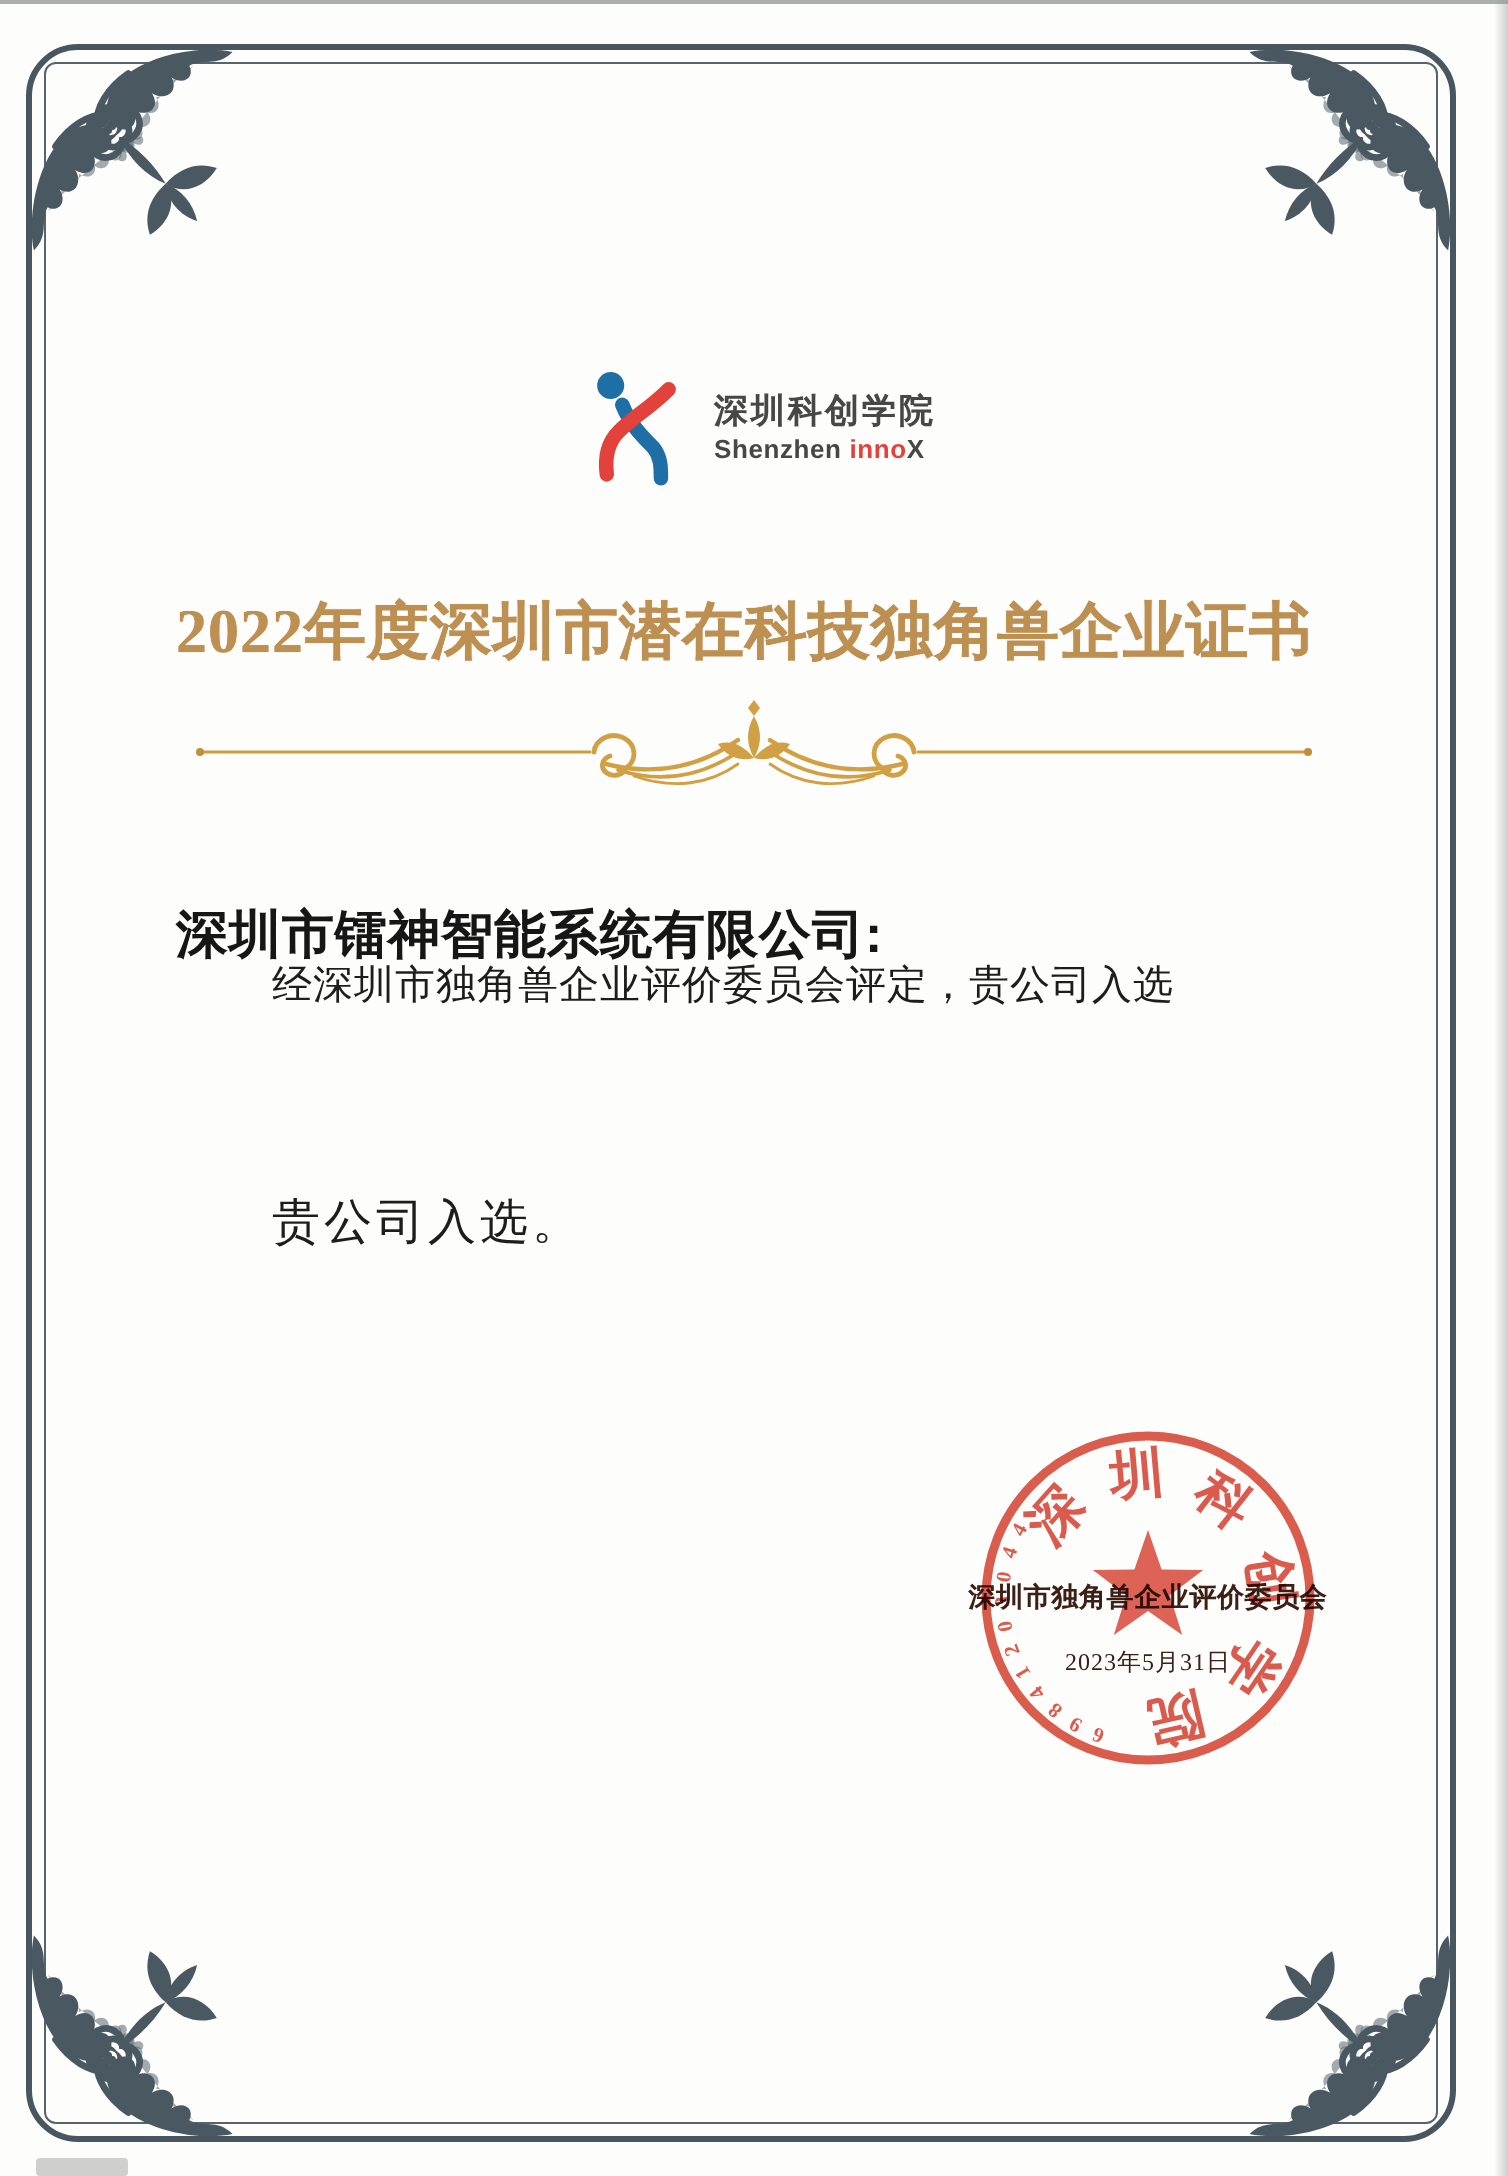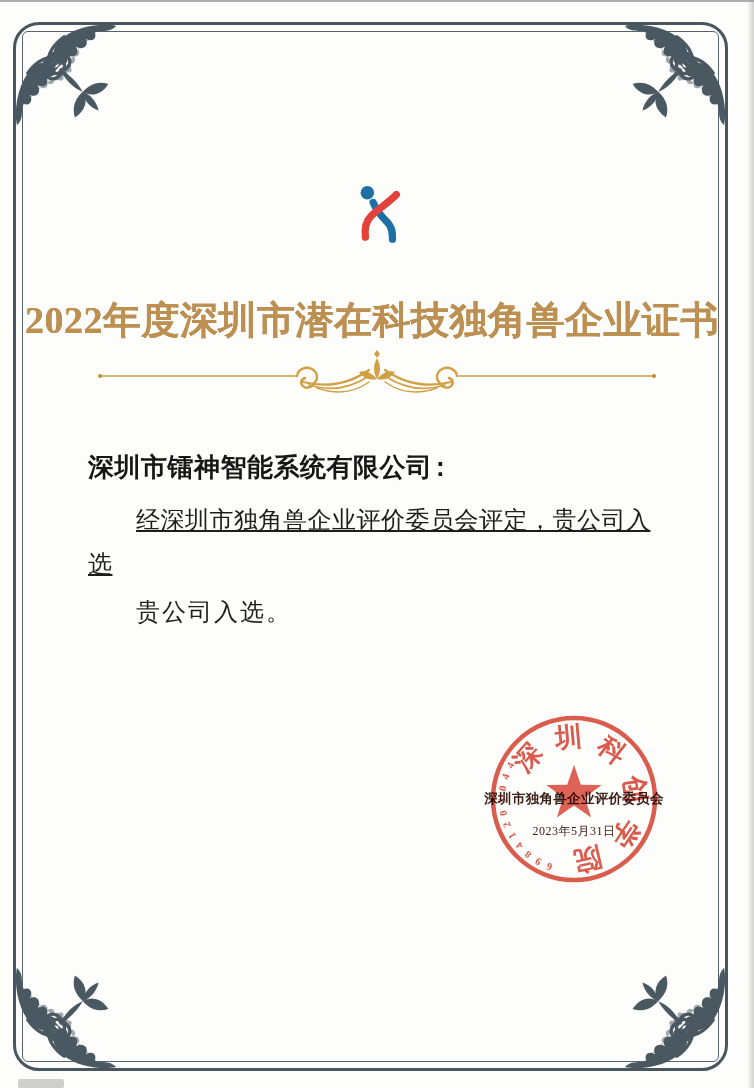--- a/index.html
+++ b/index.html
@@ -29,30 +29,30 @@
     align-items:center;gap:13px;}
   .logo-mark{width:58px;height:62px;}
   .logo-text{display:flex;flex-direction:column;line-height:1.25;}
   .logo-cn{font-family:"Liberation Sans","DejaVu Sans",sans-serif;font-weight:700;
     font-size:17px;letter-spacing:1.5px;color:#474747;}
   .logo-en{font-family:"Liberation Sans","DejaVu Sans",sans-serif;font-weight:700;
     font-size:13px;color:#474747;letter-spacing:.3px;}
   .logo-en .red{color:#e2423b;}
   
   .cert-title{position:absolute;top:295px;left:0;right:10px;text-align:center;
-    font-size:38px;font-weight:700;color:#bd9051;letter-spacing:.5px;
+    font-size:31px;font-weight:700;color:#bd9051;letter-spacing:.5px;
     font-family:"Liberation Serif","DejaVu Serif",serif;
     text-shadow:0 0 .4px #a87c3e;}
   .divider{position:absolute;top:350px;left:97px;width:560px;height:48px;}
   
   .company-line{position:absolute;top:450px;left:88px;right:80px;
-    font-family:Liberation Mono, monospace;
+    font-family:Liberation Sans, sans-serif;
     font-size:26px;font-weight:700;color:#161616;letter-spacing:.5px;}
-  .para{position:absolute;top:498px;left:88px;width:580px;
-    font-size:24px;color:#1d1d1d;line-height:44px;letter-spacing:.5px;text-decoration:underline;}
+  .para{position:absolute;top:471px;left:88px;width:580px;
+    font-size:20px;color:#1d1d1d;line-height:44px;letter-spacing:.5px;}
   .para .indent{text-indent:48px;}
   .closing{position:absolute;top:590px;left:88px;width:580px;
     font-size:24px;color:#1d1d1d;line-height:44px;text-indent:48px;letter-spacing:2px;}
   
   .seal-wrap{position:absolute;left:489px;top:714px;width:170px;height:170px;}
   .seal-texts{position:absolute;left:-30px;right:-30px;top:0;bottom:0;z-index:1;
     text-align:center;color:#3c2018;}
   .seal-committee{position:absolute;top:76px;left:0;right:0;font-size:13.5px;font-weight:700;
     letter-spacing:.3px;}
   .seal-behalf{position:absolute;top:93px;left:0;right:0;font-size:13px;}
@@ -98,20 +98,24 @@
 <svg class="flourish fl-br" viewBox="0 0 120 120">
     <use href="#cflo"></use>
   </svg>
 
 <div class="logo-row">
   <svg class="logo-mark" viewBox="0 0 60 64">
     <circle cx="20" cy="10" r="7" fill="#1e6fa5"></circle>
     <path d="M26,20 C30,30 36,36 42,42 C46,47 46,52 46,58" fill="none" stroke-width="7.5" stroke-linecap="round" stroke="#1e6fa5"></path>
     <path d="M50,12 C40,22 32,26 24,34 C18,40 17,48 18,56" fill="none" stroke-width="7.5" stroke-linecap="round" stroke="#e2423b"></path>
   </svg>
+  <div class="logo-text">
+    <span class="logo-cn">深圳科创学院</span>
+    <span class="logo-en"><span>Shenzhen </span><span class="red">inno</span><span>X</span></span>
+  </div>
 </div>
 
 <div class="cert-title">2022年度深圳市潜在科技独角兽企业证书</div>
 
 <svg class="divider" viewBox="0 0 560 48">
   <g stroke="#cf9c3e" fill="none" stroke-linecap="round">
     <line x1="3" y1="26" x2="198" y2="26" stroke-width="1.6"></line>
     <line x1="362" y1="26" x2="557" y2="26" stroke-width="1.6"></line>
   </g>
   <circle cx="3" cy="26" r="2" fill="#c08f37"></circle>

